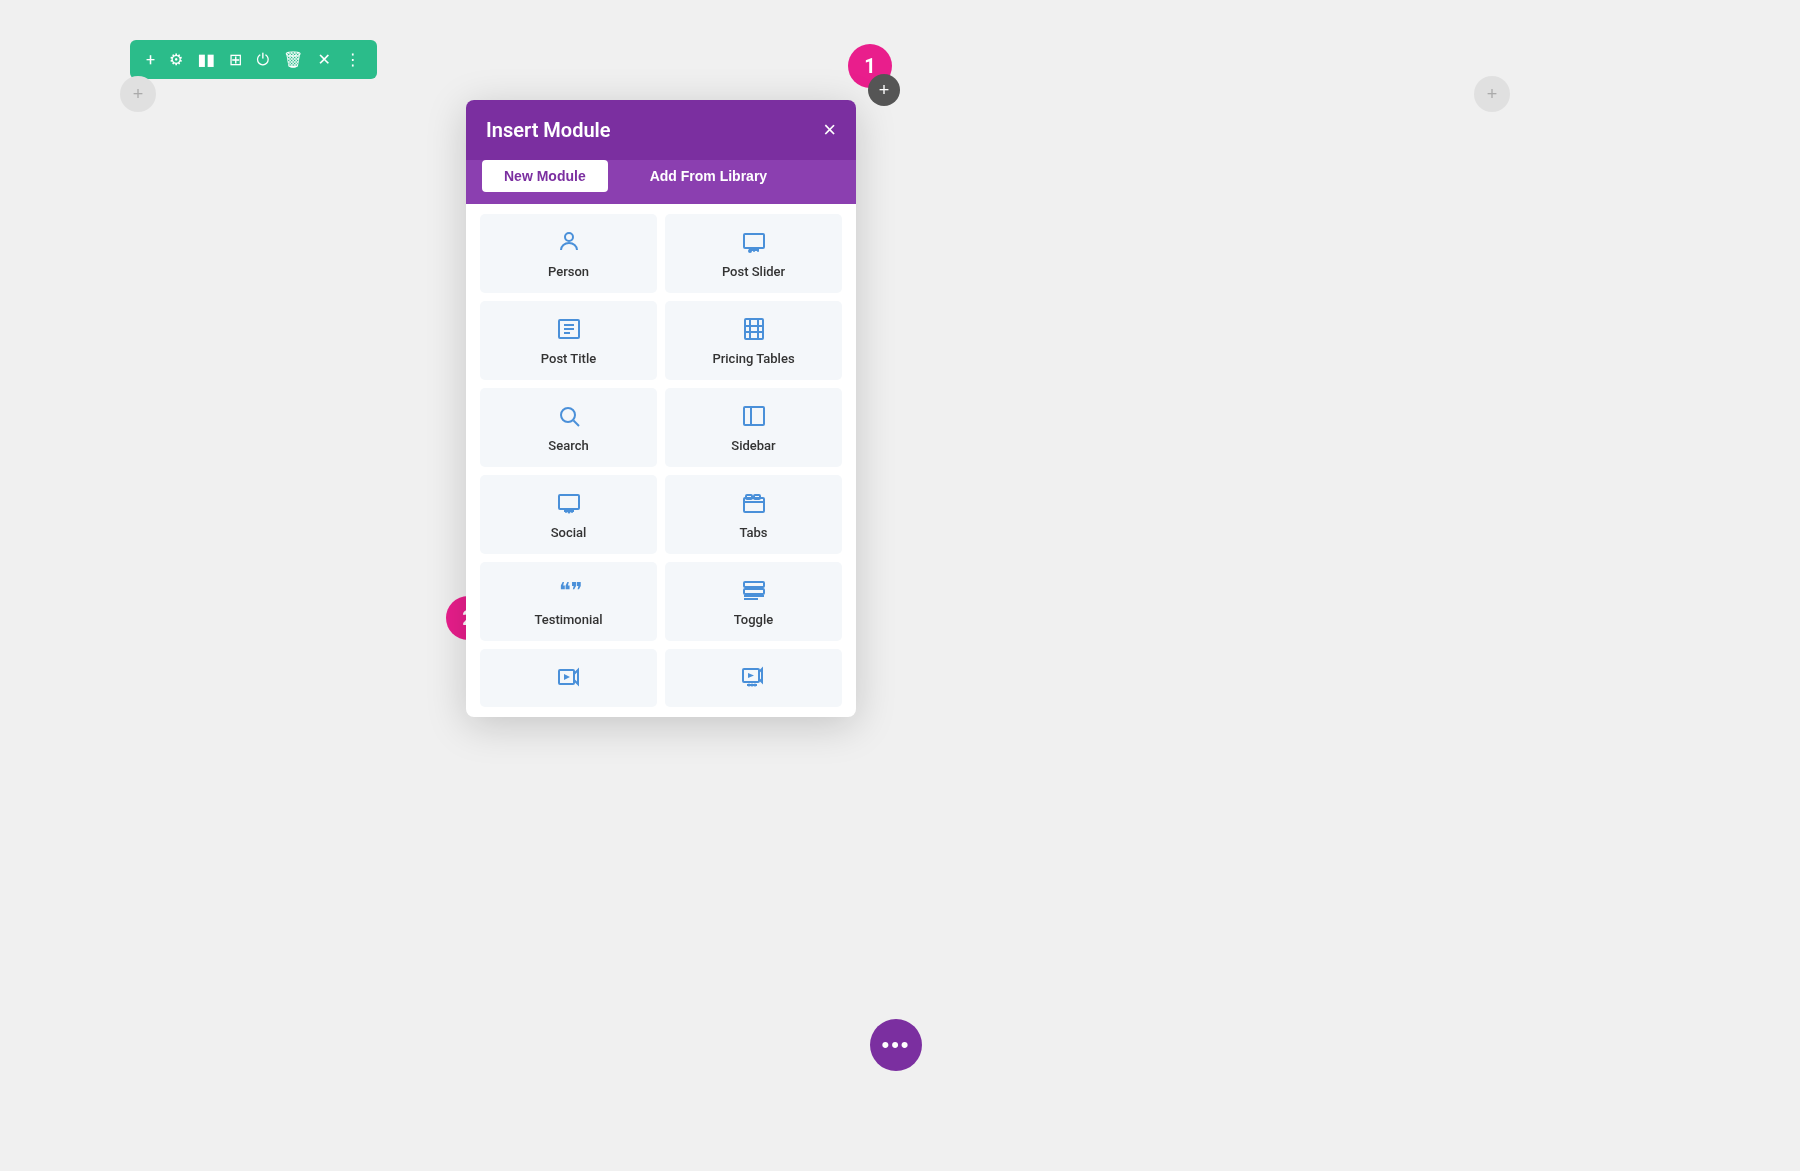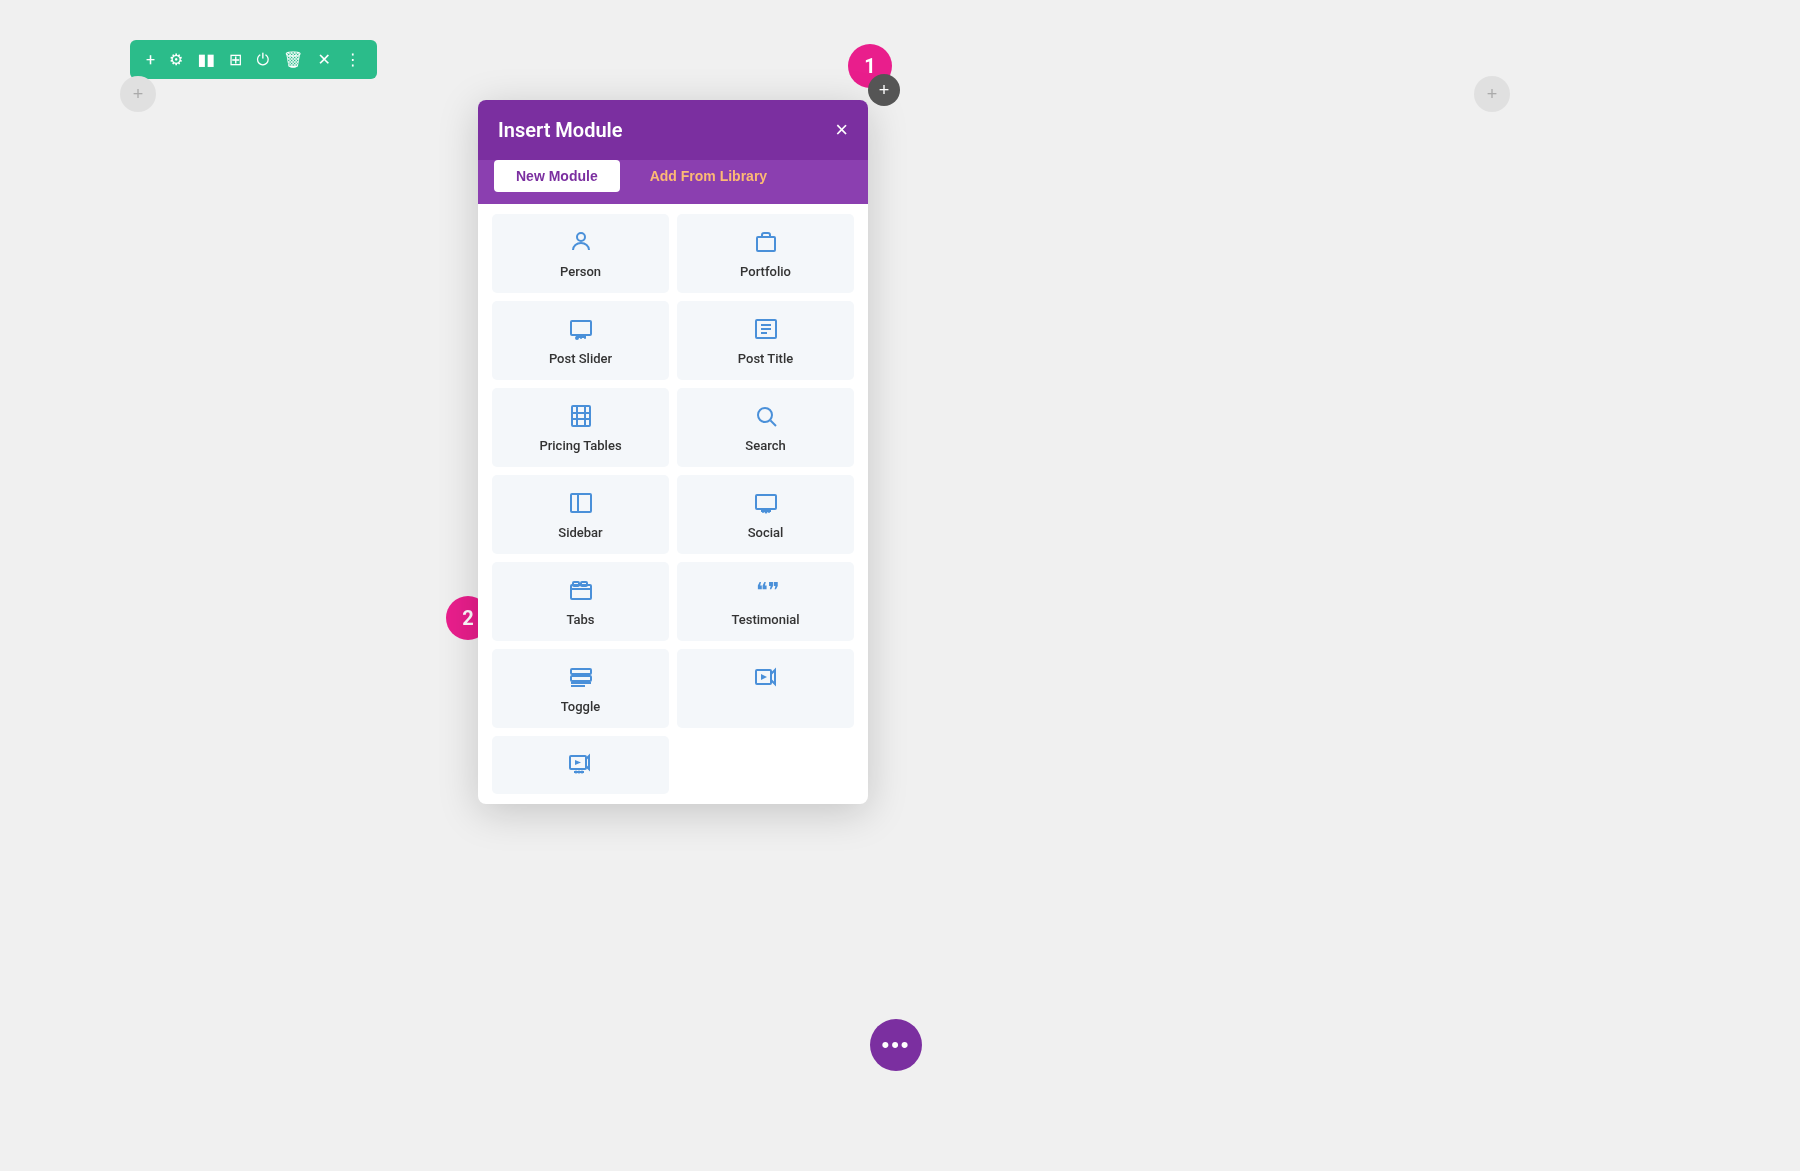--- a/index.html
+++ b/index.html
@@ -119,21 +119,21 @@
       color: white;
       font-size: 22px;
       cursor: pointer;
       letter-spacing: 1px;
     }
 
     
     .modal {
       position: absolute;
       top: 100px;
-      left: 478px;
+      left: 466px;
       width: 390px;
       background: white;
       border-radius: 8px;
       box-shadow: 0 8px 40px rgba(0,0,0,0.18);
       overflow: hidden;
       z-index: 15;
     }
 
     .modal-header {
       background: #7b2fa0;
@@ -154,37 +154,37 @@
       background: none;
       border: none;
       line-height: 1;
     }
 
     
     .modal-tabs {
       background: #8b3fb0;
       display: flex;
       padding: 0 16px 12px;
-      gap: 8px;
+      gap: 20px;
     }
     .tab-btn {
       padding: 8px 22px;
       border-radius: 4px;
       border: none;
       cursor: pointer;
       font-size: 14px;
       font-weight: 600;
     }
     .tab-btn.active {
       background: white;
       color: #7b2fa0;
     }
     .tab-btn.inactive {
       background: transparent;
-      color: #fdba74;
+      color: #ffffff;
     }
 
     
     .module-grid {
       padding: 10px 14px;
       display: grid;
       grid-template-columns: 1fr 1fr;
       gap: 8px;
       max-height: 660px;
       overflow-y: auto;
@@ -270,29 +270,20 @@
     <div class="module-item">
       <span class="module-icon">
         <svg width="24" height="24" viewBox="0 0 24 24" fill="none" stroke="#4a90d9" stroke-width="2">
             <circle cx="12" cy="7" r="4"></circle>
             <path d="M4 20c0-4 3.6-7 8-7s8 3 8 7"></path>
           </svg>
       </span>
       <span class="module-label">Person</span>
     </div>
 
-    <div class="module-item">
-      <span class="module-icon">
-        <svg width="24" height="24" viewBox="0 0 24 24" fill="none" stroke="#4a90d9" stroke-width="2">
-            <rect x="3" y="7" width="18" height="14" rx="1"></rect>
-            <path d="M8 7V5a2 2 0 0 1 2-2h4a2 2 0 0 1 2 2v2"></path>
-          </svg>
-      </span>
-      <span class="module-label">Portfolio</span>
-    </div>
 
 
     <div class="module-item">
       <span class="module-icon">
         <svg width="24" height="24" viewBox="0 0 24 24" fill="none" stroke="#4a90d9" stroke-width="2">
             <rect x="2" y="4" width="20" height="14" rx="1"></rect>
             <line x1="7" y1="20" x2="17" y2="20"></line>
             <line x1="12" y1="18" x2="12" y2="20"></line>
             <circle cx="8" cy="21" r="1" fill="#4a90d9"></circle>
             <circle cx="12" cy="21" r="1" fill="#4a90d9" stroke="none"></circle>

